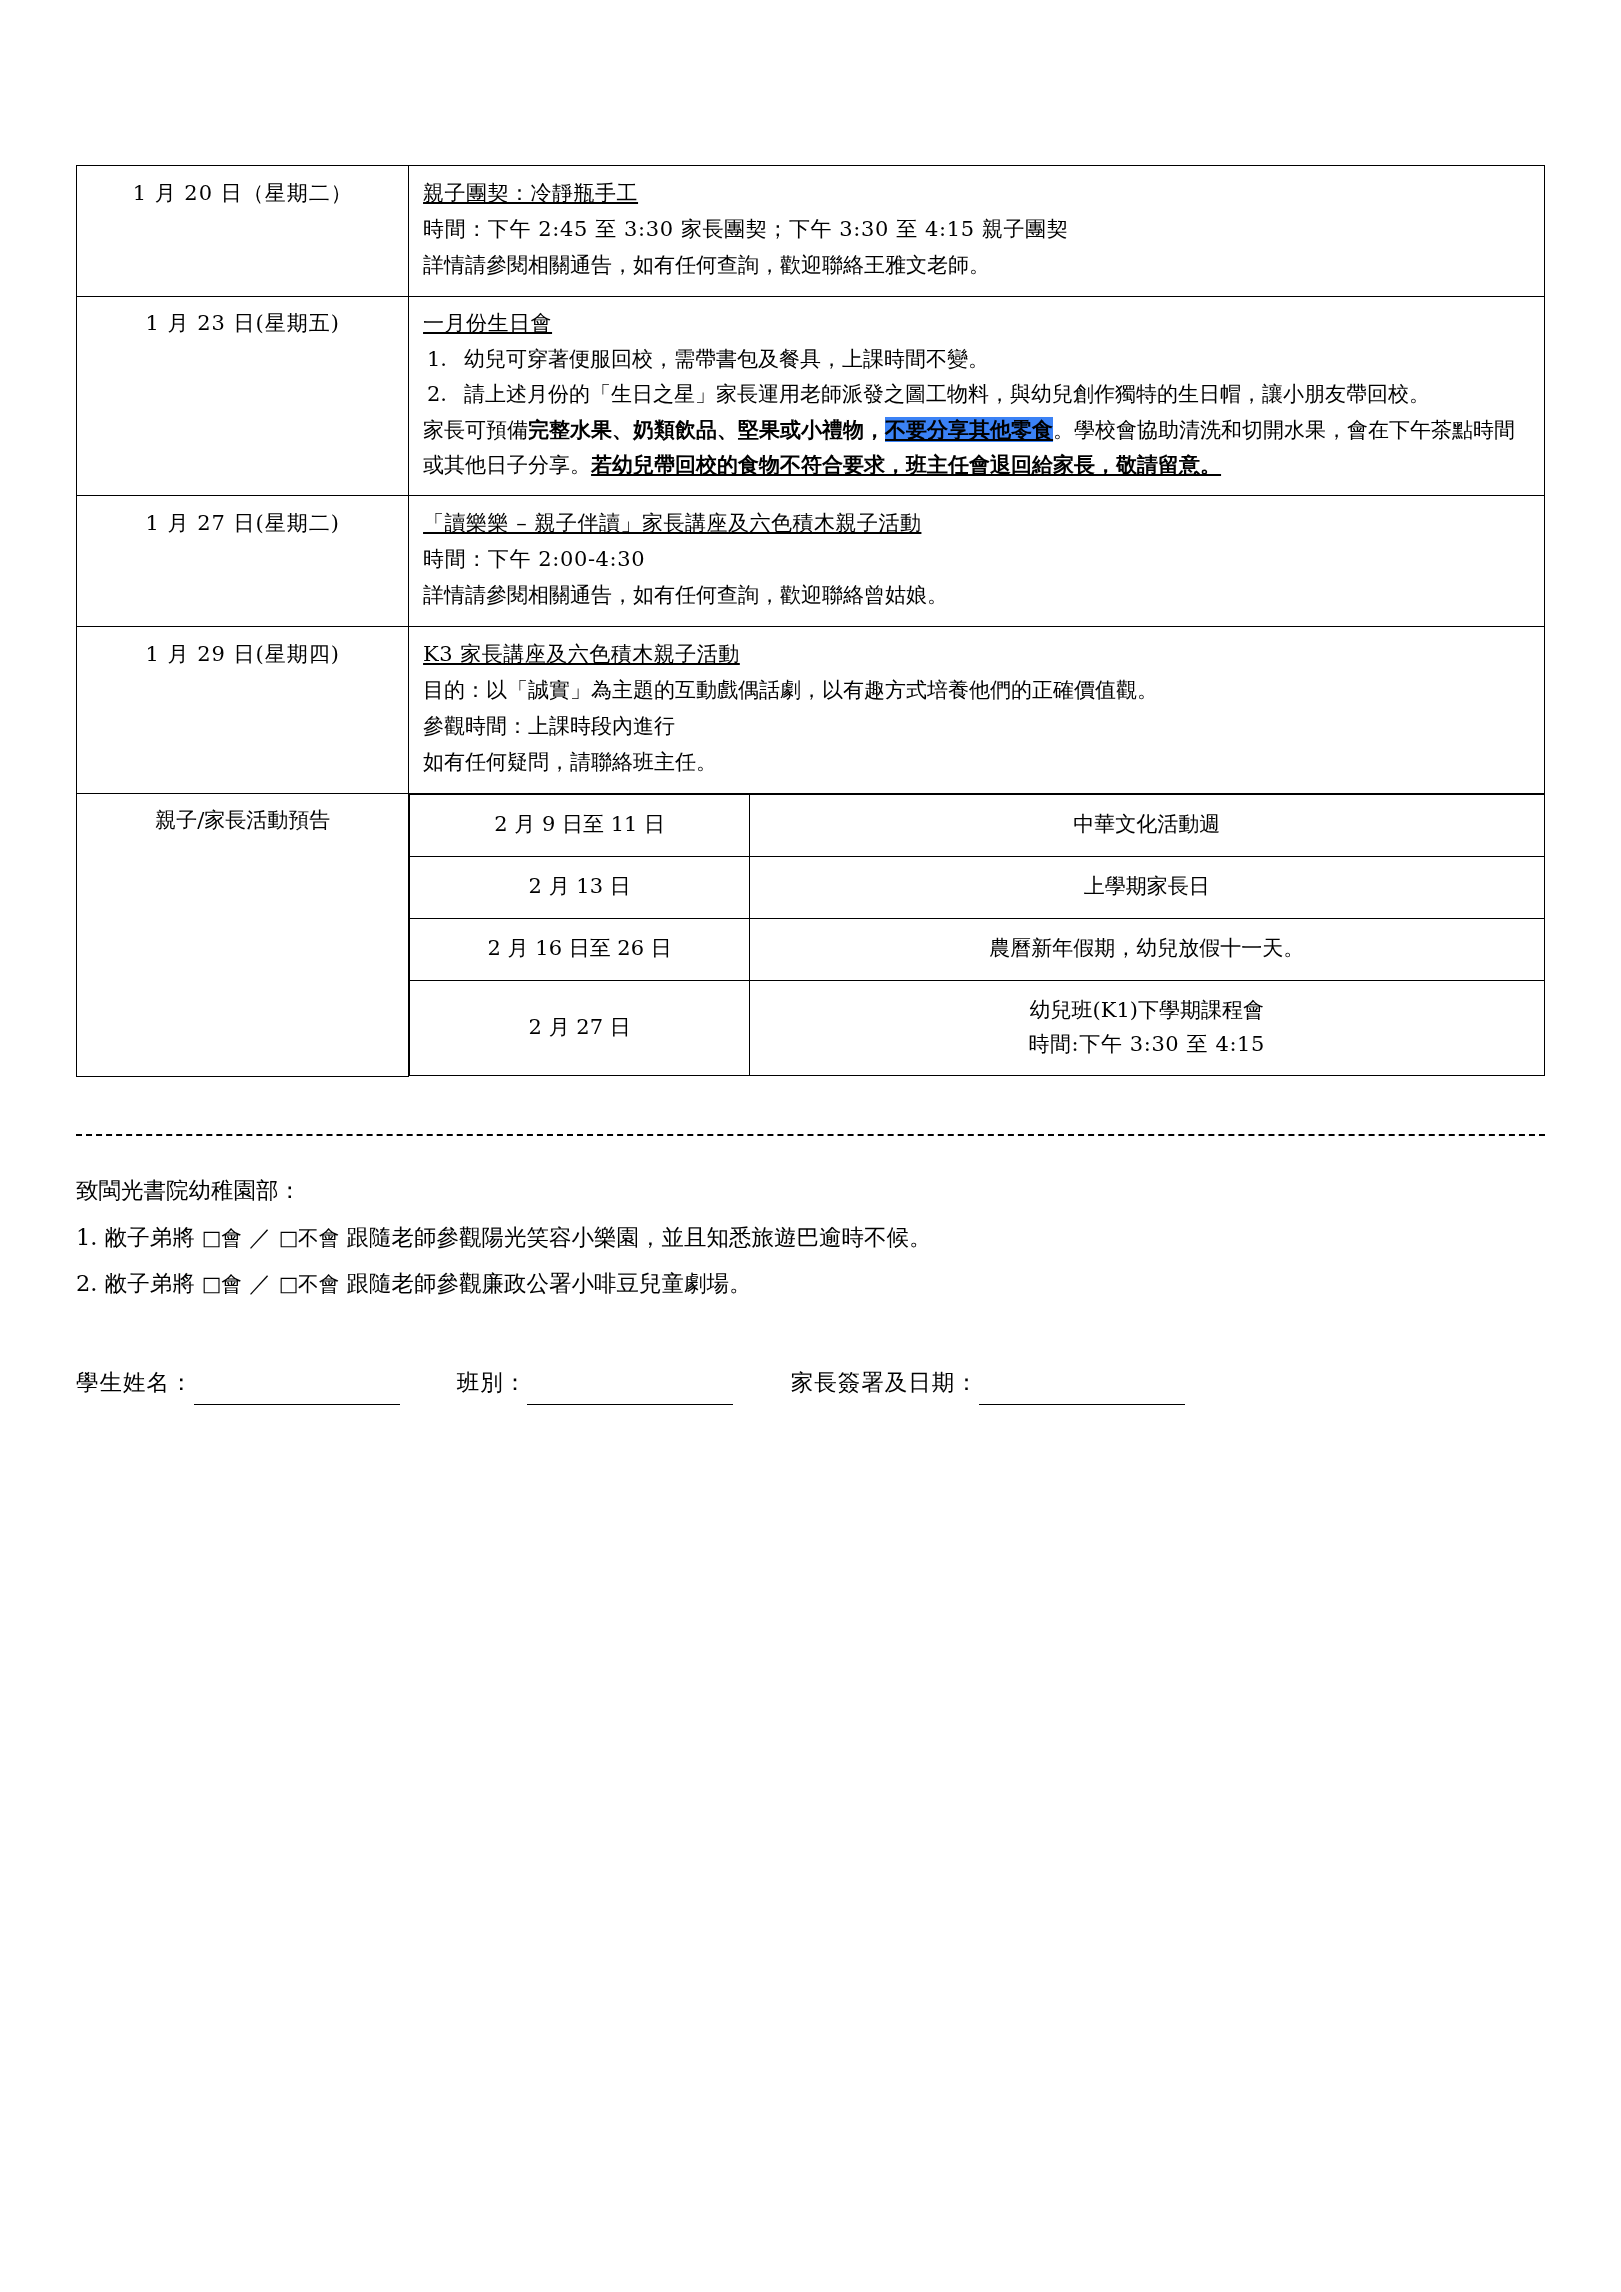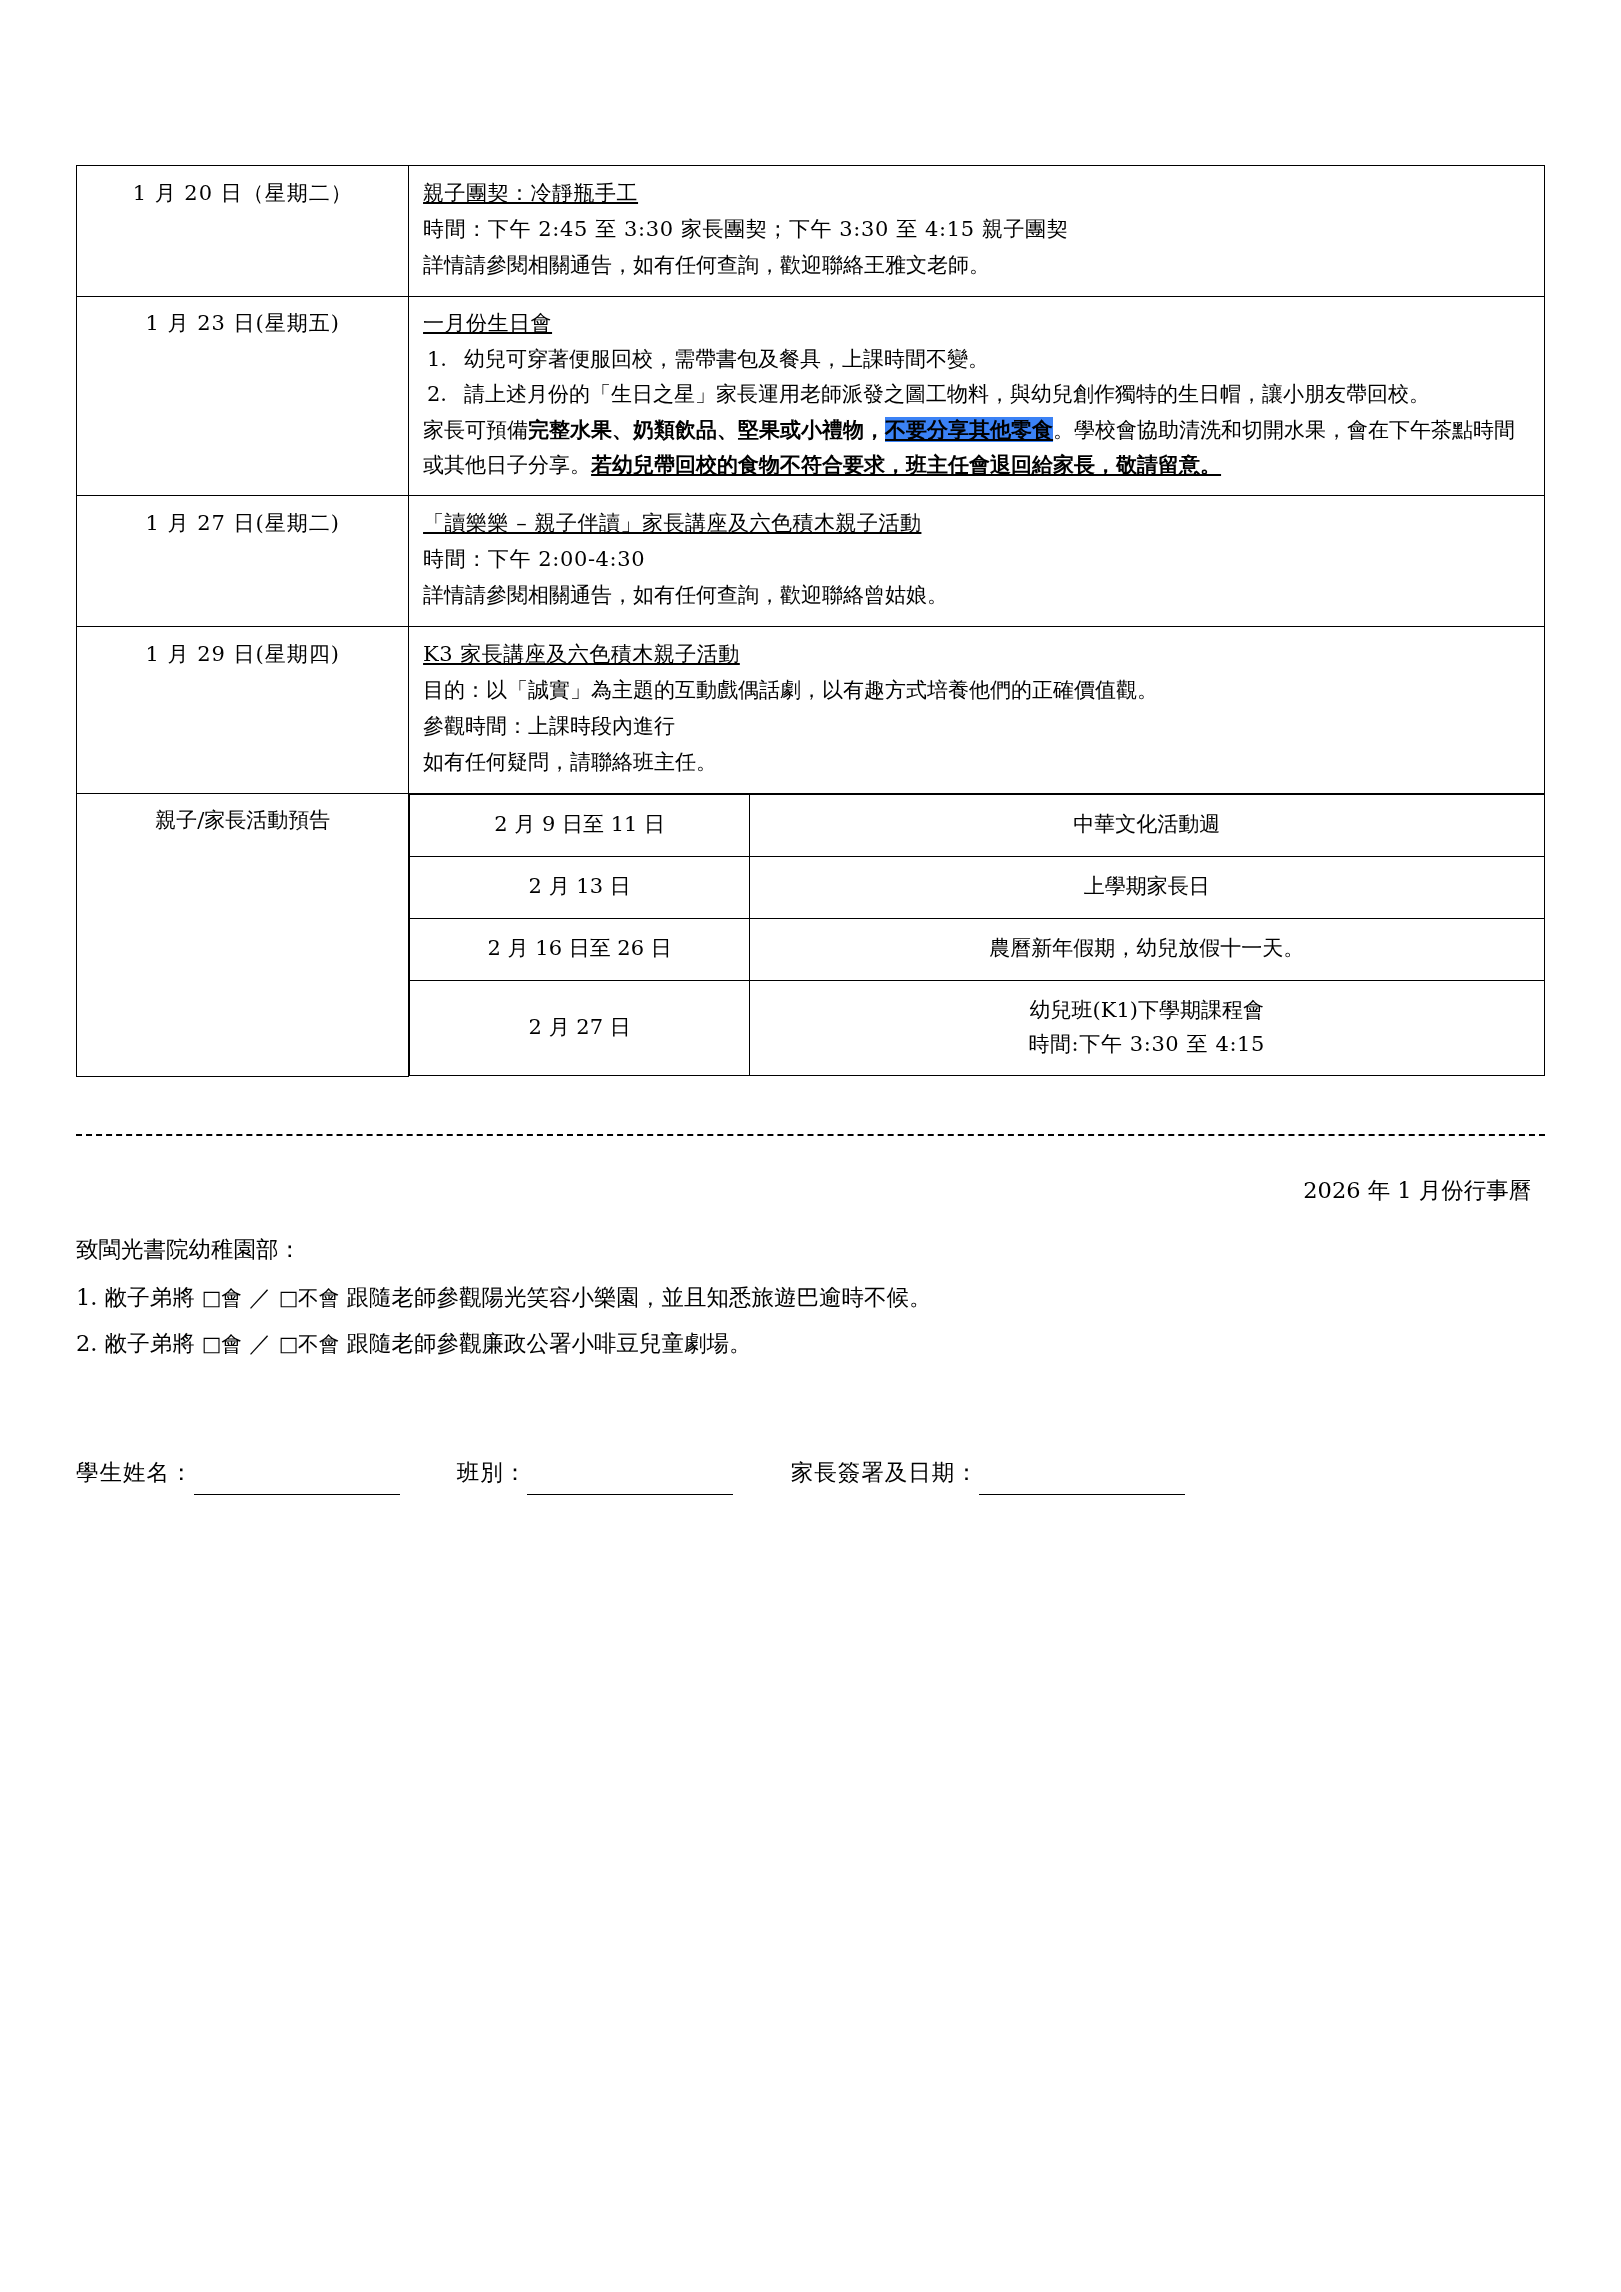--- a/index.html
+++ b/index.html
@@ -131,21 +131,21 @@
     margin-bottom: 3.9px;
   }
   .reply-item {
     margin: 2px 0;
   }
   .cb {
     font-family: "DejaVu Sans", sans-serif;
     font-size: 20.6px;
   }
   .signature {
-    margin-top: 85px;
+    margin-top: 55px;
     font-size: 22.5px;
     letter-spacing: 1px;
   }
   .sig-line {
     display: inline-block;
     border-bottom: 1.6px solid #000;
     width: 206px;
     height: 21.6px;
     vertical-align: bottom;
   }
@@ -237,21 +237,20 @@
             </tbody>
           </table>
         </td>
       </tr>
     </tbody>
   </table>
 
   <div class="dashed"></div>
 
   <div class="reply">
-    <div class="reply-date">2026 年 1 月份行事曆</div>
     <div class="reply-to">致閩光書院幼稚園部：</div>
 
     <div class="reply-item">
       <span>1.</span>
       <span>敝子弟將</span>
       <span class="cb">□會</span>
       <span>／</span>
       <span class="cb">□不會</span>
       <span>跟隨老師參觀陽光笑容小樂園，並且知悉旅遊巴逾時不候。</span>
     </div>

